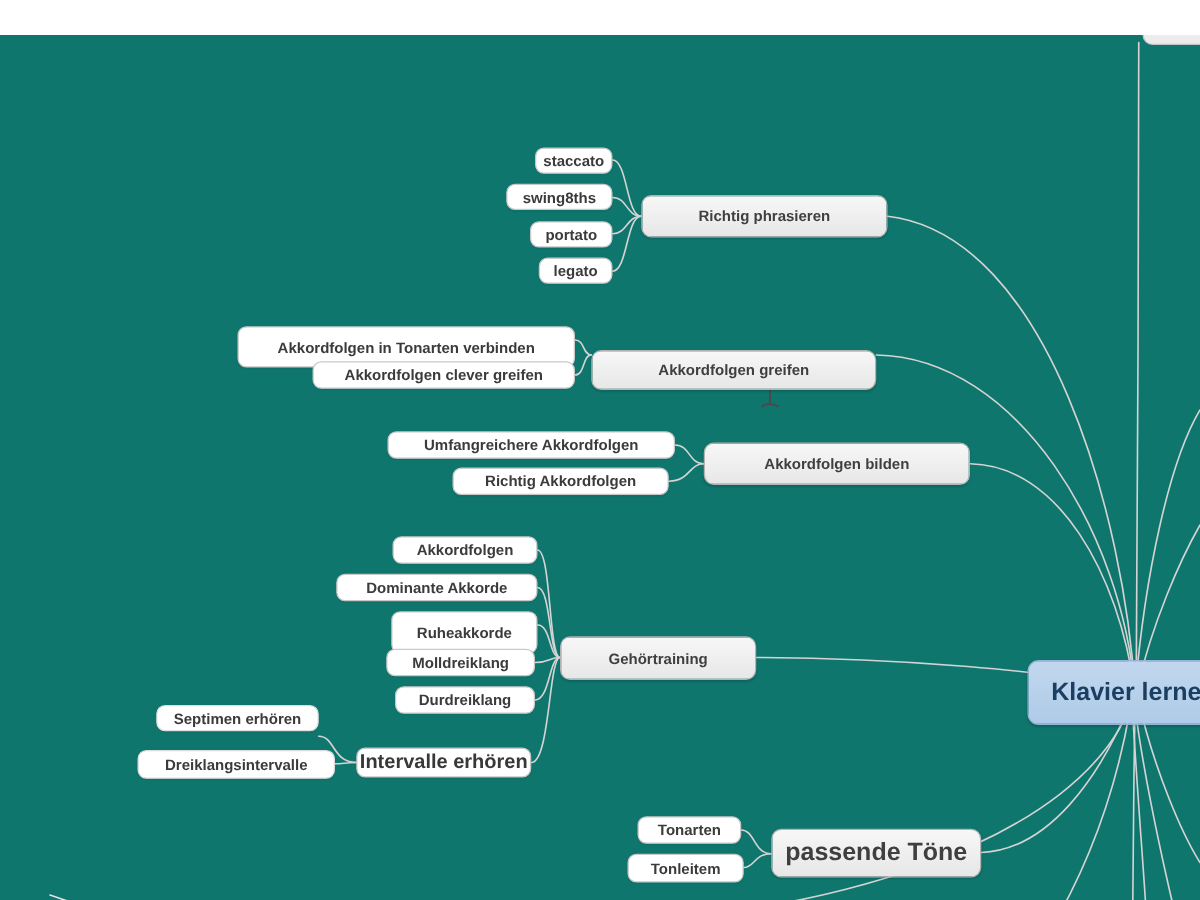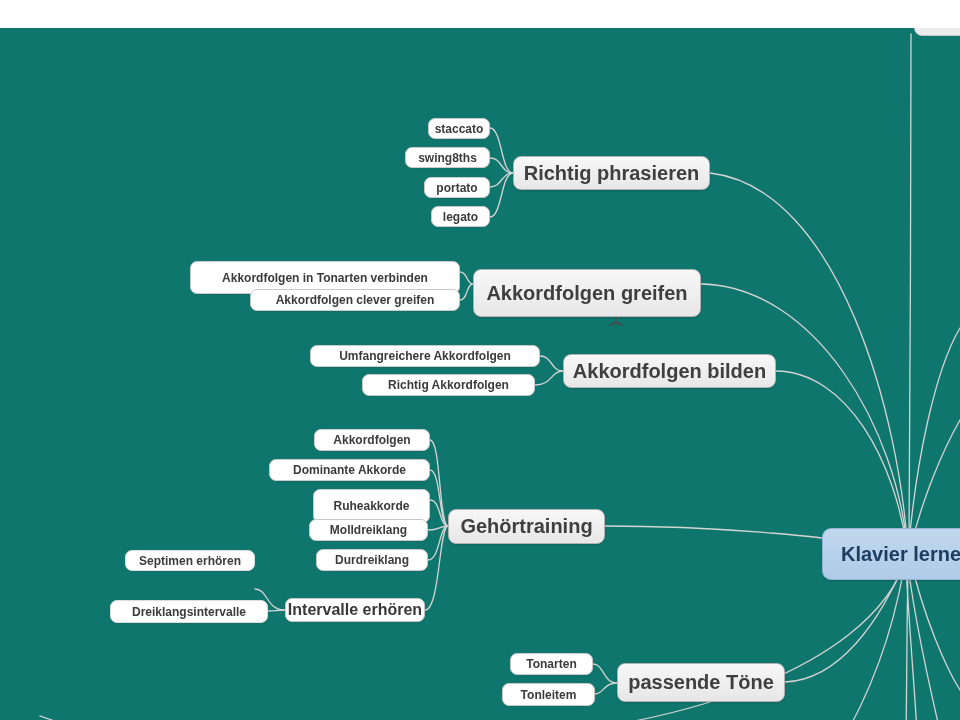--- a/index.html
+++ b/index.html
@@ -15,21 +15,21 @@
     box-shadow:0 1px 1px rgba(0,0,0,0.05);
   }
   .subtopic{
     background:#ffffff;border:1px solid #c6c6c6;border-radius:7px;
     font-size:16px;font-weight:bold;color:#383838;
     box-shadow:0 1px 1px rgba(0,0,0,0.06);
   }
   .branch{
     background:linear-gradient(#f7f7f7,#e7e7e7);
     border:1px solid #b3b3b3;border-radius:8px;
-    font-size:20px;font-weight:bold;color:#3f3f3f;
+    font-size:12px;font-weight:bold;color:#3f3f3f;
     box-shadow:0 1px 2px rgba(0,0,0,0.15);
   }
   .center{
     background:linear-gradient(#c2d7ee,#aecbe7);
     border:1px solid #93b4d6;border-radius:9px;
     font-size:20px;font-weight:bold;color:#1d3e63;
     justify-content:flex-start;padding-left:18px;
     box-shadow:0 1px 2px rgba(0,0,0,0.18);
   }
   .partial-bottom{
@@ -105,34 +105,34 @@
   </svg>
 
   <div class="node child" style="left:428px;top:90px;width:62px;height:21px">staccato</div>
   <div class="node child" style="left:405px;top:119px;width:85px;height:21px">swing8ths</div>
   <div class="node child" style="left:424px;top:149px;width:66px;height:21px">portato</div>
   <div class="node child" style="left:431px;top:178px;width:59px;height:21px">legato</div>
   <div class="node branch" style="left:513px;top:128px;width:197px;height:34px">Richtig phrasieren</div>
 
   <div class="node child" style="left:190px;top:233px;width:270px;height:33px">Akkordfolgen in Tonarten verbinden</div>
   <div class="node child" style="left:250px;top:261px;width:210px;height:22px">Akkordfolgen clever greifen</div>
-  <div class="node branch" style="left:473px;top:241px;width:228px;height:48px">Akkordfolgen greifen</div>
+  <div class="node branch" style="left:473px;top:252px;width:228px;height:32px">Akkordfolgen greifen</div>
 
   <div class="node child" style="left:310px;top:317px;width:230px;height:22px">Umfangreichere Akkordfolgen</div>
   <div class="node child" style="left:362px;top:346px;width:173px;height:22px">Richtig Akkordfolgen</div>
   <div class="node branch" style="left:563px;top:326px;width:213px;height:34px">Akkordfolgen bilden</div>
 
   <div class="node child" style="left:314px;top:401px;width:116px;height:22px">Akkordfolgen</div>
   <div class="node child" style="left:269px;top:431px;width:161px;height:22px">Dominante Akkorde</div>
   <div class="node child" style="left:313px;top:461px;width:117px;height:34px">Ruheakkorde</div>
   <div class="node child" style="left:309px;top:491px;width:119px;height:22px">Molldreiklang</div>
   <div class="node child" style="left:316px;top:521px;width:112px;height:22px">Durdreiklang</div>
   <div class="node branch" style="left:448px;top:481px;width:157px;height:35px">Gehörtraining</div>
 
-  <div class="node child" style="left:125px;top:522px;width:130px;height:21px;border-color:#dedede">Septimen erhören</div>
+  <div class="node child" style="left:125px;top:536px;width:130px;height:21px;border-color:#dedede">Septimen erhören</div>
   <div class="node child" style="left:110px;top:572px;width:158px;height:23px;border-color:#dcdcdc">Dreiklangsintervalle</div>
   <div class="node subtopic" style="left:285px;top:570px;width:140px;height:24px">Intervalle erhören</div>
 
   <div class="node child" style="left:510px;top:625px;width:83px;height:22px">Tonarten</div>
   <div class="node child" style="left:502px;top:655px;width:93px;height:23px">Tonleitem</div>
   <div class="node branch" style="left:617px;top:635px;width:168px;height:39px;font-size:20px">passende Töne</div>
 
   <div class="node center" style="left:822px;top:500px;width:170px;height:52px">Klavier lerne</div>
 
   <div class="node partial-bottom" style="left:305px;top:708px;width:148px;height:14px"></div>

